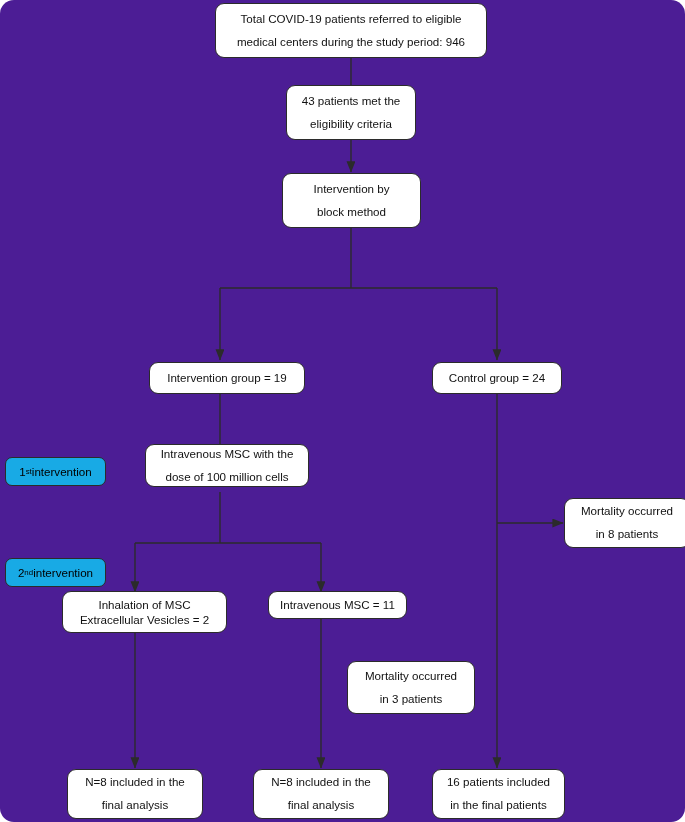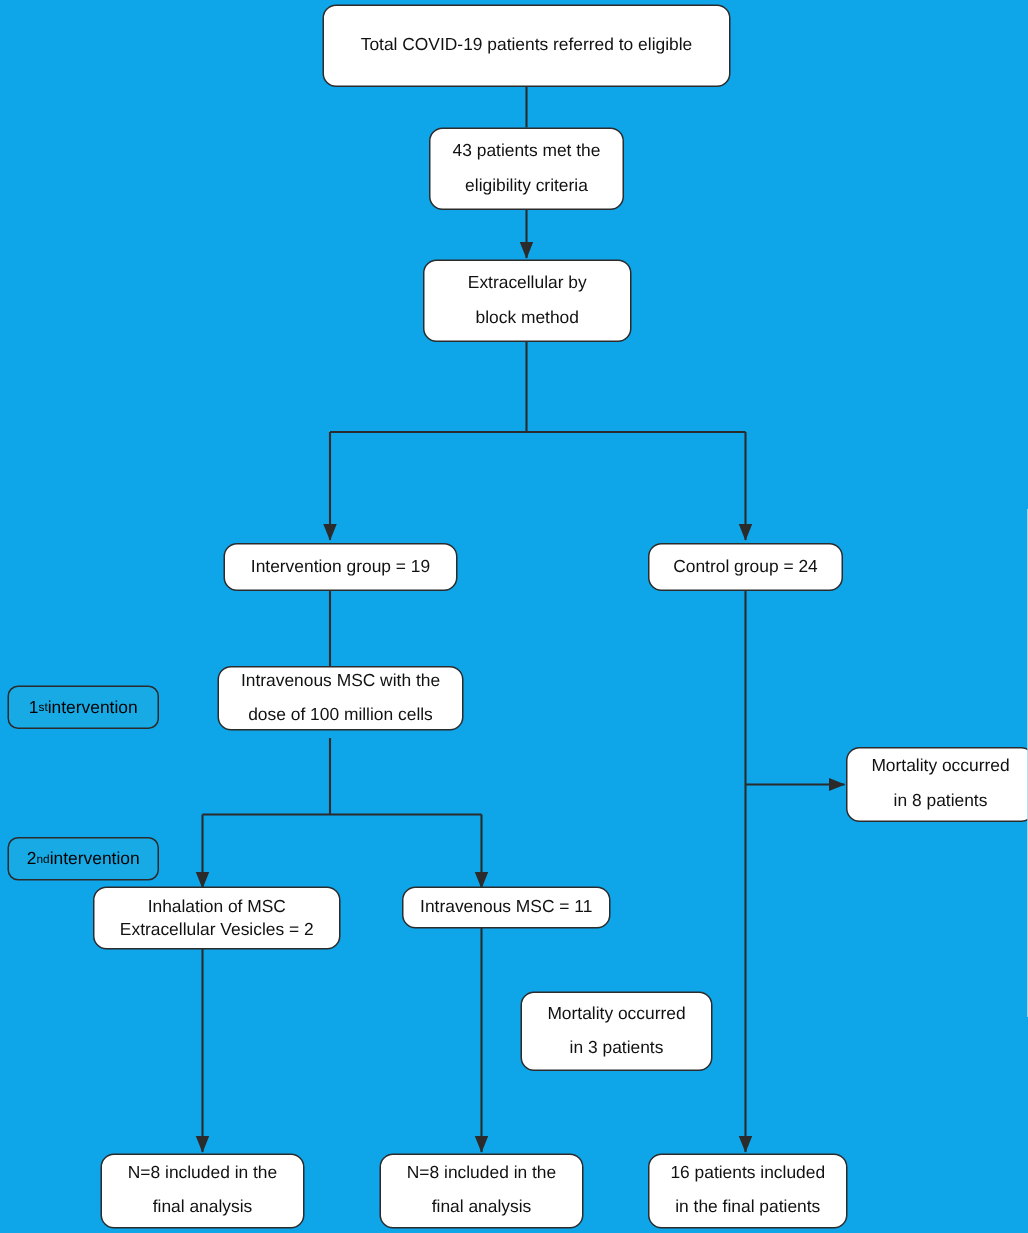--- a/index.html
+++ b/index.html
@@ -8,22 +8,23 @@
     background: #ffffff;
   }
   body {
     font-family: "Liberation Sans", sans-serif;
     color: #1a1a1a;
   }
   #canvas {
     position: relative;
     width: 685px;
     height: 822px;
-    background: #0ea5e9;
+    background: #4c1d95;
     overflow: hidden;
+    border-radius: 14px;
   }
   .node {
     position: absolute;
     box-sizing: border-box;
     border: 1.4px solid #2b2b2b;
     border-radius: 9px;
     background: #ffffff;
     display: flex;
     flex-direction: column;
     align-items: center;
@@ -105,29 +106,30 @@
 
     <path class="edge" d="M321,618 L321,768" marker-end="url(#arrow)"></path>
 
     <path class="edge" d="M497,394 L497,768" marker-end="url(#arrow)"></path>
 
     <path class="edge" d="M497,523 L563,523" marker-end="url(#arrow)"></path>
   </svg>
 
   <div class="node" style="left:215px; top:3px; width:272px; height:55px;">
     <span class="ln">Total COVID-19 patients referred to eligible</span>
+    <span class="ln">medical centers during the study period: 946</span>
   </div>
 
   <div class="node" style="left:286px; top:85px; width:130px; height:55px;">
     <span class="ln">43 patients met the</span>
     <span class="ln">eligibility criteria</span>
   </div>
 
   <div class="node" style="left:282px; top:173px; width:139px; height:55px;">
-    <span class="ln">Extracellular by</span>
+    <span class="ln">Intervention by</span>
     <span class="ln">block method</span>
   </div>
 
   <div class="node" style="left:149px; top:362px; width:156px; height:32px;">
     <span class="ln">Intervention group = 19</span>
   </div>
 
   <div class="node" style="left:432px; top:362px; width:130px; height:32px;">
     <span class="ln">Control group = 24</span>
   </div>

